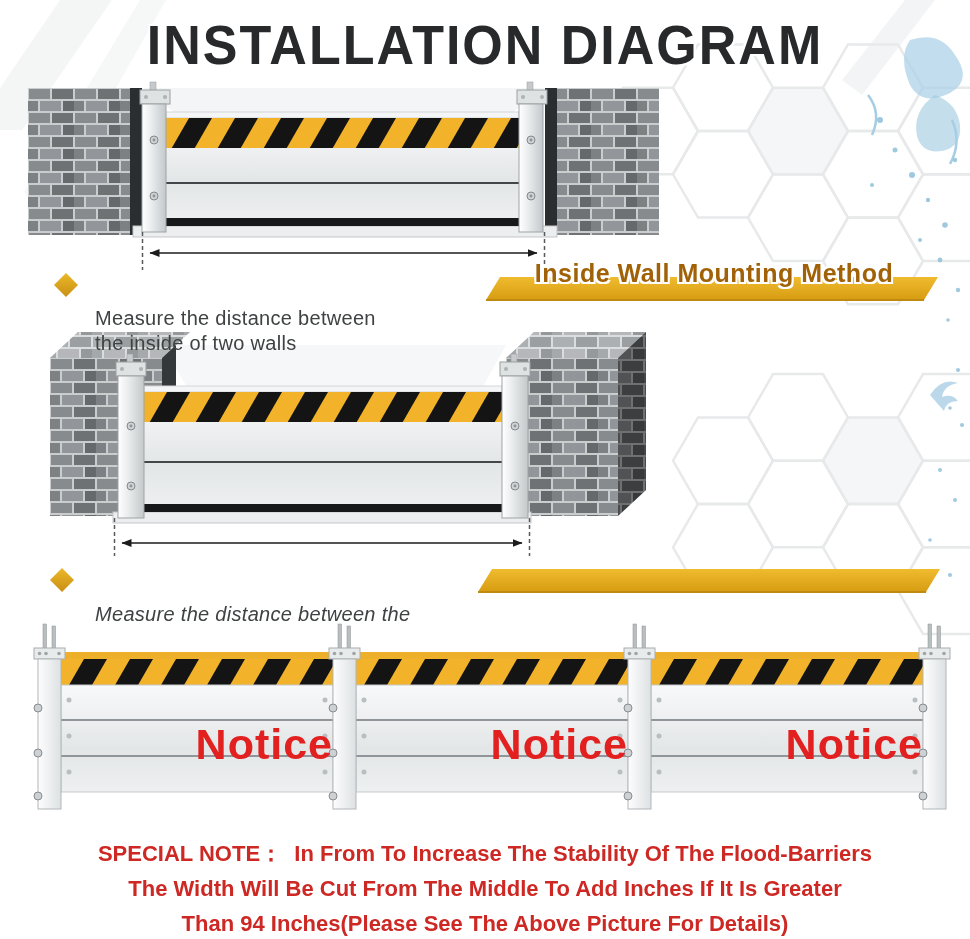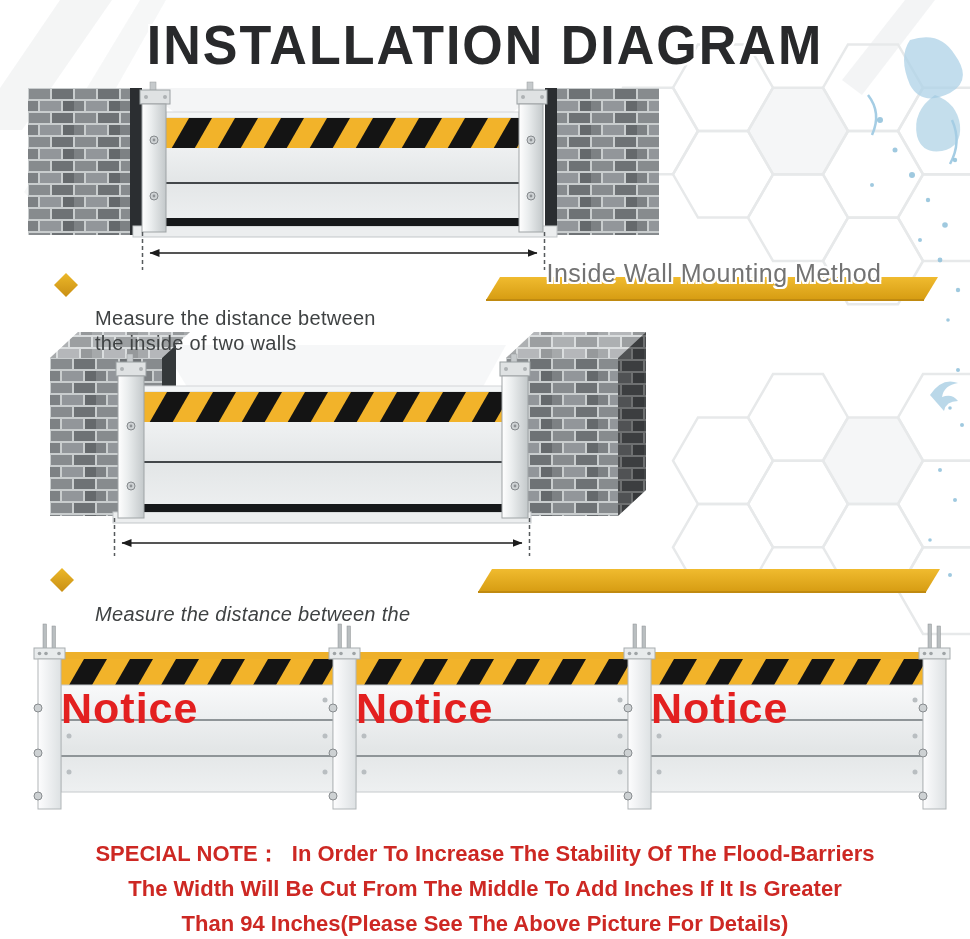--- a/index.html
+++ b/index.html
@@ -10,28 +10,28 @@
   .title{position:absolute;left:0;top:12px;width:970px;text-align:center;margin:0;
          font-size:52px;font-weight:bold;letter-spacing:2px;color:#28292b;
          transform:scaleY(1.08);transform-origin:top center;
          text-shadow:2px 2px 0 #fff,-2px 2px 0 #fff,2px -2px 0 #fff,-2px -2px 0 #fff;}
 
   .caption{position:absolute;font-size:20px;line-height:25px;color:#3f4243;letter-spacing:0.3px;margin-top:46px;}
   .caption span{display:block;}
   .caption-1{left:95px;top:260px;}
   .caption-2{left:95px;top:556px;font-style:italic;}
 
-  .banner-text{position:absolute;font-size:25px;font-weight:normal;color:#737373;
+  .banner-text{position:absolute;font-size:25px;font-weight:bold;color:#a16207;
         letter-spacing:0.5px;text-align:center;
         text-shadow:2px 2px 0 #fff,-2px 2px 0 #fff,2px -2px 0 #fff,-2px -2px 0 #fff,0 2px 0 #fff,0 -2px 0 #fff;}
   .banner-text-1{left:488px;top:259px;width:452px;}
   .banner-text-2{left:478px;top:549px;width:462px;}
 
-  .notice{position:absolute;top:684px;font-size:43px;font-weight:bold;color:#e32020;
-          text-align:left;letter-spacing:1px;}
+  .notice{position:absolute;top:720px;font-size:43px;font-weight:bold;color:#e32020;
+          text-align:right;letter-spacing:1px;}
   .notice-1{left:61px;width:272px;}
   .notice-2{left:356px;width:272px;}
   .notice-3{left:651px;width:272px;}
 
   .special-note{position:absolute;left:0;top:836px;width:970px;text-align:center;
         color:#cd2823;font-weight:bold;font-size:22px;}
   .special-note div{white-space:pre;line-height:35px;}
 </style>
 </head>
 <body>
@@ -395,18 +395,18 @@
 <div class="caption caption-2">
   <span>Measure the distance between the</span>
 </div>
 
 
 <div class="notice notice-1">Notice</div>
 <div class="notice notice-2">Notice</div>
 <div class="notice notice-3">Notice</div>
 
 <div class="special-note">
-  <div>SPECIAL NOTE：  In Order To Increase The Stability Of The Flood-Barriers</div>
+  <div>SPECIAL NOTE：  In From To Increase The Stability Of The Flood-Barriers</div>
   <div>The Width Will Be Cut From The Middle To Add Inches If It Is Greater</div>
   <div>Than 94 Inches(Please See The Above Picture For Details)</div>
 </div>
 
 </div>
 
 </body></html>

